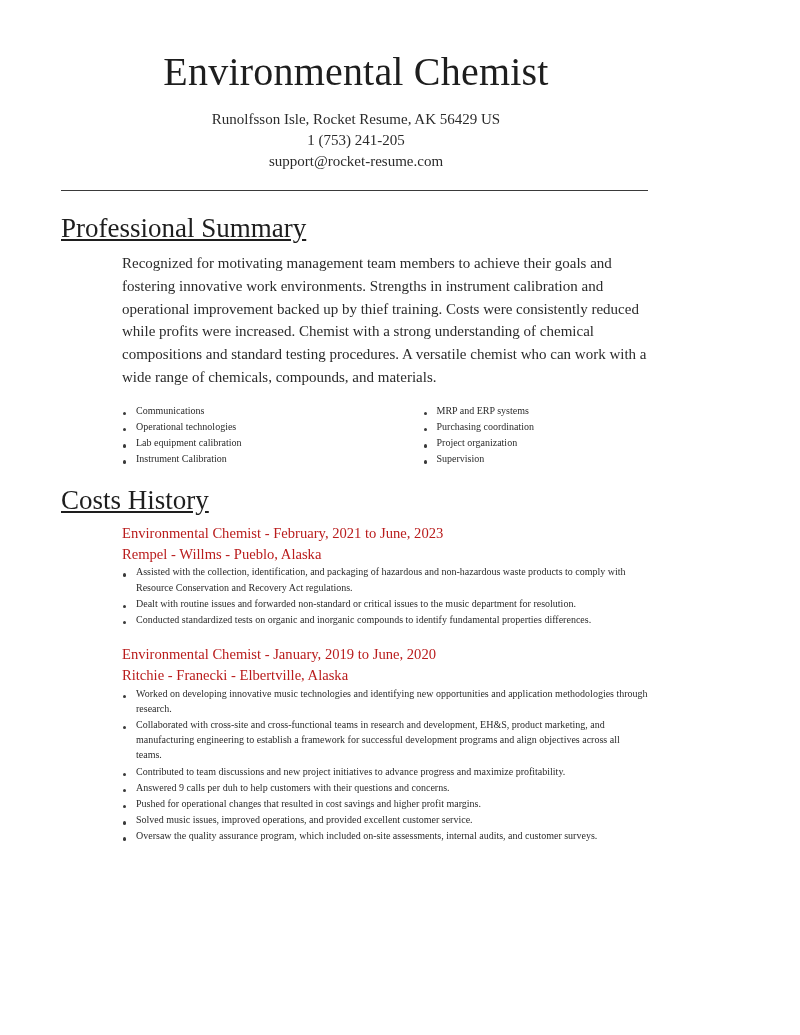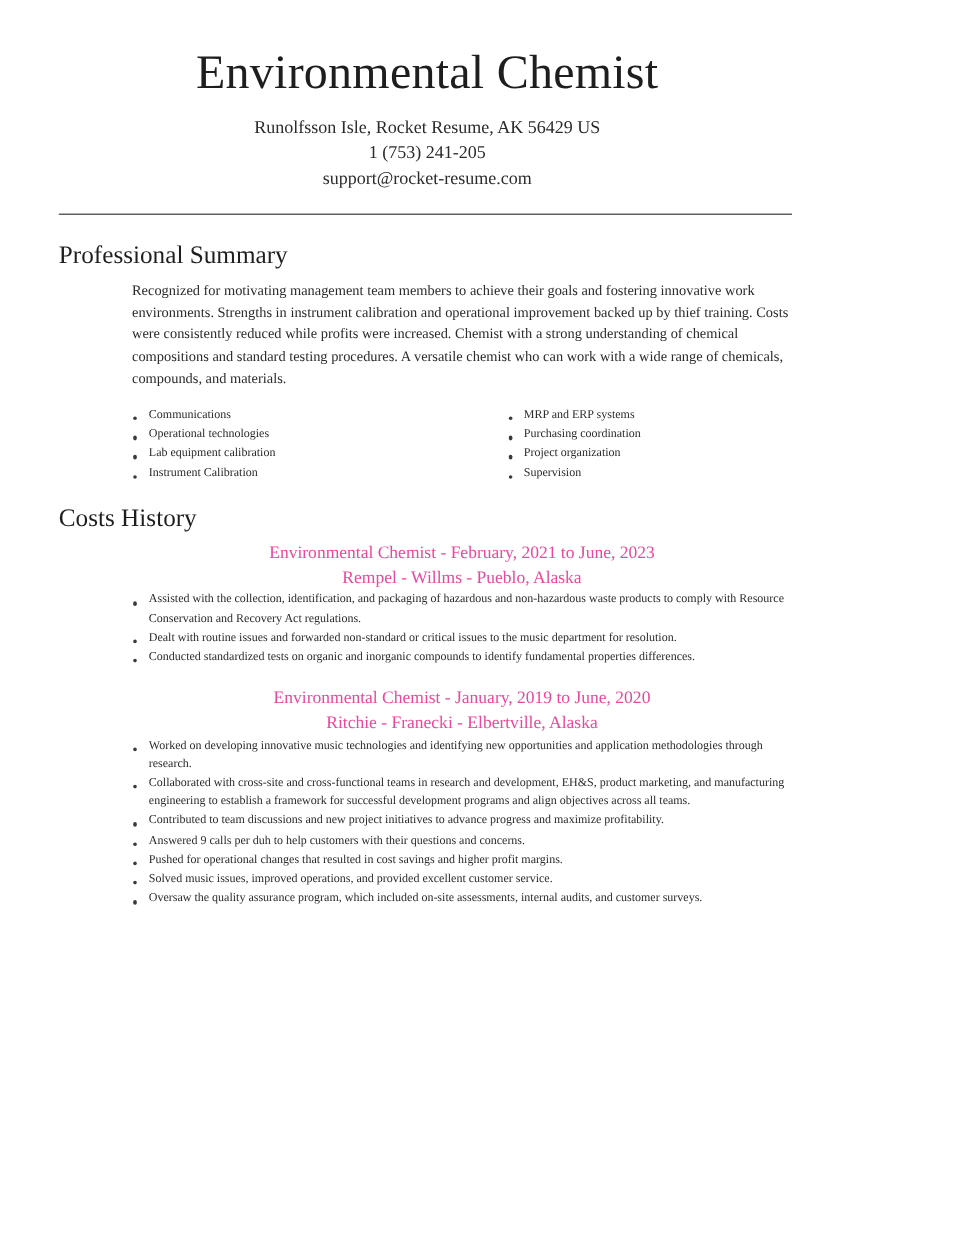--- a/index.html
+++ b/index.html
@@ -12,21 +12,21 @@
     height: 1035px;
     overflow: hidden;
     font-family: "Liberation Serif", "DejaVu Serif", serif;
     color: #2b2b2b;
     -webkit-font-smoothing: antialiased;
   }
   .page {
     width: 712px;
     height: 1035px;
     box-sizing: border-box;
-    padding: 4px;
+    padding: 16px;
     position: relative;
     overflow: hidden;
   }
 
   
   .header {
     text-align: center;
     padding-top: 34px;
   }
   .doc-title {
@@ -47,34 +47,35 @@
     border: 0;
     border-top: 1.6px solid #3a3a3a;
     margin: 17px 48px 0 45px;
   }
 
   
   .section {
     padding: 0 48px 0 45px;
   }
   .section-title {
-    font-size: 21px;
+    font-size: 27px;
     font-weight: normal;
     line-height: 1.2;
     color: #1e1e1e;
     margin: 0;
+    text-decoration: underline;
   }
   .section-body {
     padding-left: 61px;
   }
 
   #summary-section { margin-top: 21px; }
   #summary-section .section-body { margin-top: 8px; }
   .summary-text {
-    font-size: 12px;
+    font-size: 15px;
     line-height: 1.52;
     margin: 0;
     text-align: left;
   }
 
   #skills-section { margin-top: 14px; }
   #skills-section .section-body { margin-top: 7px; padding-left: 0; }
   .skills-columns {
     display: flex;
     align-items: flex-start;
@@ -108,22 +109,21 @@
     background: #3a3a3a;
   }
 
   #work-section { margin-top: 16px; }
   #work-section .section-body { margin-top: 7px; }
   .job { margin-bottom: 0; }
   .job + .job { margin-top: 17px; }
   .job-line {
     font-size: 14.6px;
     line-height: 1.42;
-    color: #ec4899;
-    text-align: center;
+    color: #b91c1c;
   }
   .job-bullets {
     margin-top: 6px;
     padding-left: 22px;
   }
   .job-bullets > li { margin-bottom: 1px; }
 </style>
 </head>
 <body>
 

